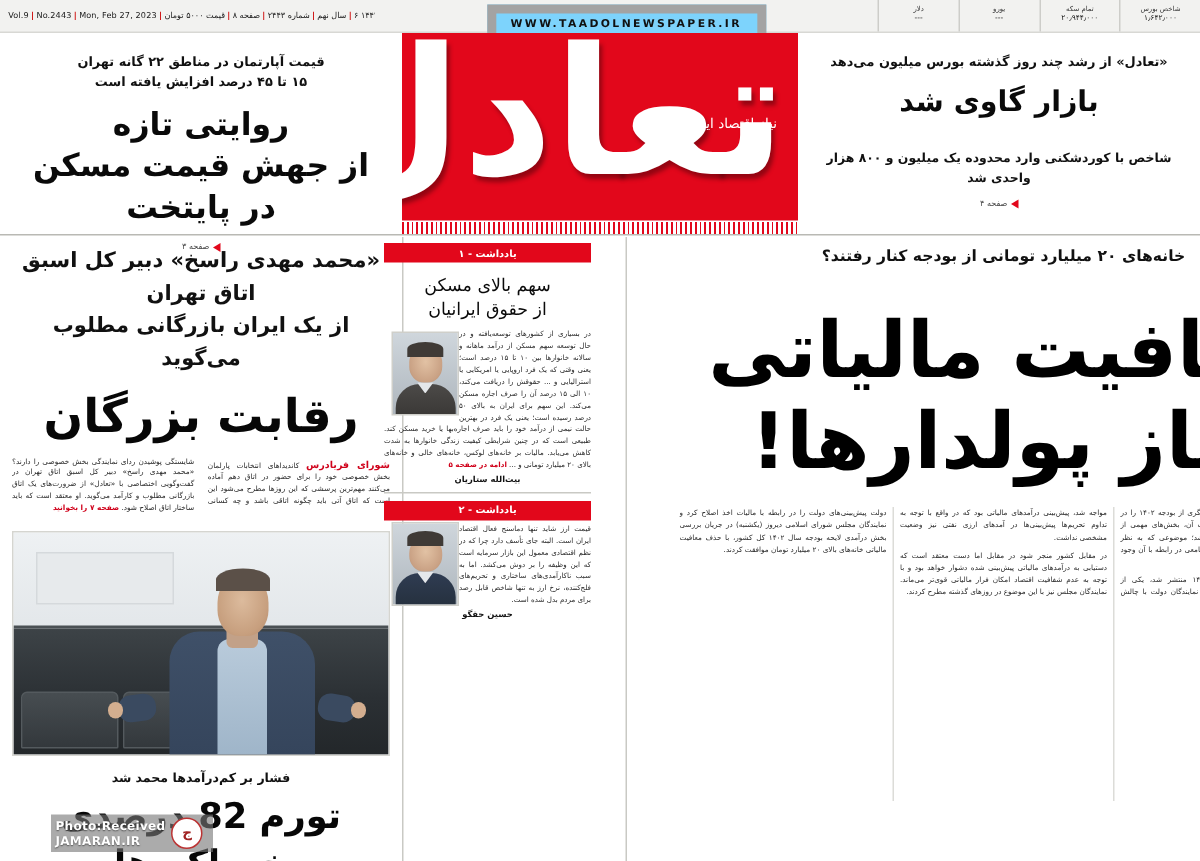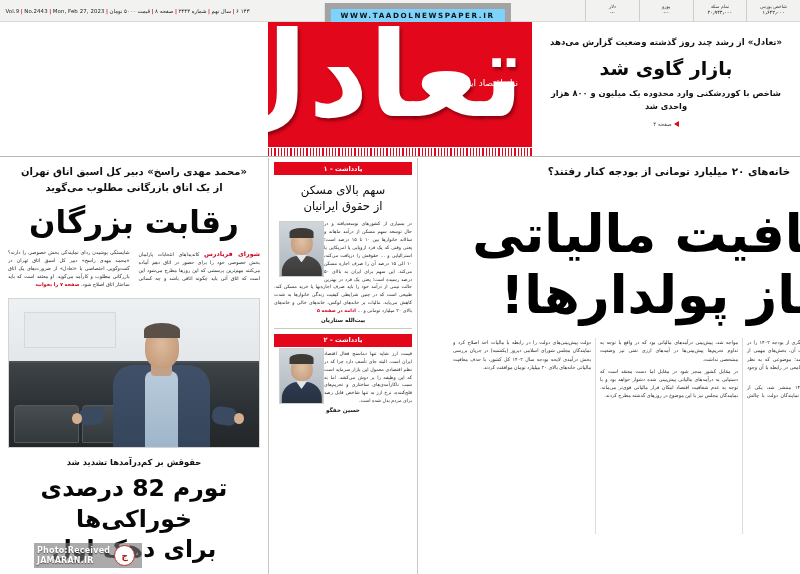--- a/index.html
+++ b/index.html
@@ -152,21 +152,21 @@
     font-weight: bold;
     color: #0a0a0a;
     line-height: 1.32;
     letter-spacing: -0.3px;
   }
   .teaser-head.small { font-size: 19px; }
   .teaser-sub {
     font-size: 8.3px;
     color: #111;
     line-height: 1.5;
-    margin-top: 6px;
+    margin-top: 18px;
     font-weight: bold;
   }
   .pagelink {
     display: inline-flex;
     align-items: center;
     gap: 2px;
     margin-top: 5px;
     font-size: 5.4px;
     color: #444;
   }
@@ -194,36 +194,36 @@
   
   .col-left {
     position: absolute;
     top: 158px; left: 0;
     width: 268px;
     height: 416px;
     padding: 6px 8px 0 8px;
   }
   .col-mid {
     position: absolute;
-    top: 158px; left: 269px;
+    top: 158px; left: 251px;
     width: 148px;
     height: 355px;
     padding: 4px 5px 0 5px;
   }
   .col-right {
     position: absolute;
     top: 158px; left: 443px;
     width: 452px;
     height: 416px;
     padding: 6px 10px 0 10px;
   }
 
   
   .lead-kicker {
-    font-size: 10px;
+    font-size: 14px;
     font-weight: bold;
     color: #111;
     text-align: center;
     line-height: 1.55;
   }
   .lead-head {
     font-size: 31px;
     font-weight: bold;
     color: #070707;
     text-align: center;
@@ -559,45 +559,59 @@
         <div class="rc-label">تمام سکه</div>
         <div class="rc-value">۲۰٫۹۴۴٫۰۰۰</div>
       </div>
       <div class="rate-cell">
         <div class="rc-label">شاخص بورس</div>
         <div class="rc-value">۱٫۶۴۲٫۰۰۰</div>
       </div>
     </div>
   </div>
 
+  <div class="teaser-left">
+    <div class="teaser-kicker">
+      <div>قیمت آپارتمان در مناطق ۲۲ گانه تهران</div>
+      <div>۱۵ تا ۴۵ درصد افزایش یافته است</div>
+    </div>
+    <div class="teaser-head">
+      <div>روایتی تازه</div>
+      <div>از جهش قیمت مسکن در پایتخت</div>
+    </div>
+    <div class="pagelink">
+      <span class="tri"></span>
+      <span>صفحه ۳</span>
+    </div>
+  </div>
 
   <div class="masthead">
     <div class="mast-logo">تعادل</div>
     <div class="mast-tagline">نیاز اقتصاد ایران</div>
     <div class="mast-ruler"></div>
   </div>
 
   <div class="teaser-right">
-    <div class="teaser-kicker">«تعادل» از رشد چند روز گذشته وضعیت گزارش می‌دهد</div>
+    <div class="teaser-kicker">«تعادل» از رشد چند روز گذشته بورس میلیون می‌دهد</div>
     <div class="teaser-head small">بازار گاوی شد</div>
     <div class="teaser-sub">شاخص با کورد‌شکنی وارد محدوده یک میلیون و ۸۰۰ هزار واحدی شد</div>
     <div class="pagelink">
       <span class="tri"></span>
       <span>صفحه ۴</span>
     </div>
   </div>
 
   <div class="hr-main"></div>
   <div class="vr" style="left:268px; top:158px; height:416px;"></div>
   <div class="vr" style="left:417px; top:158px; height:416px;"></div>
 
   <div class="col-left">
     <div class="lead-kicker">
       <div>«محمد مهدی راسخ» دبیر کل اسبق اتاق تهران</div>
-      <div>از یک اتاق بازرگانی مطلوب می‌گوید</div>
+      <div>از یک ایران بازرگانی مطلوب می‌گوید</div>
     </div>
     <div class="lead-head">رقابت بزرگان</div>
 
     <div class="two-col-body">
       <span class="byline">شورای فریادرس</span>
       <span>کاندیداهای انتخابات پارلمان بخش خصوصی خود را برای حضور در اتاق دهم آماده می‌کنند مهم‌ترین پرسشی که این روزها مطرح می‌شود این است که اتاق آتی باید چگونه اتاقی باشد و چه کسانی شایستگی پوشیدن ردای نمایندگی بخش خصوصی را دارند؟</span>
       <span>«محمد مهدی راسخ» دبیر کل اسبق اتاق تهران در گفت‌وگویی اختصاصی با «تعادل» از ضرورت‌های یک اتاق بازرگانی مطلوب و کارآمد می‌گوید. او معتقد است که باید ساختار اتاق اصلاح شود.</span>
       <span class="read-more">صفحه ۷ را بخوانید</span>
     </div>
 
@@ -614,21 +628,21 @@
         <div class="fig-arm fig-arm-r"></div>
         <div class="fig-hand fig-hand-l"></div>
         <div class="fig-hand fig-hand-r"></div>
         <div class="fig-neck"></div>
         <div class="fig-head"></div>
         <div class="fig-hair"></div>
       </div>
     </div>
 
     <div class="bottom-teaser">
-      <div class="bt-kicker">حقوقش بر کم‌درآمدها تشدید شد</div>
+      <div class="bt-kicker">فشار بر کم‌درآمدها محمد شد</div>
       <div class="bt-head">
         <div>تورم 82 درصدی خوراکی‌ها</div>
         <div>برای دهک اول</div>
       </div>
     </div>
   </div>
 
   <div class="watermark">
     <div class="wm-logo">ج</div>
     <div class="wm-text">

